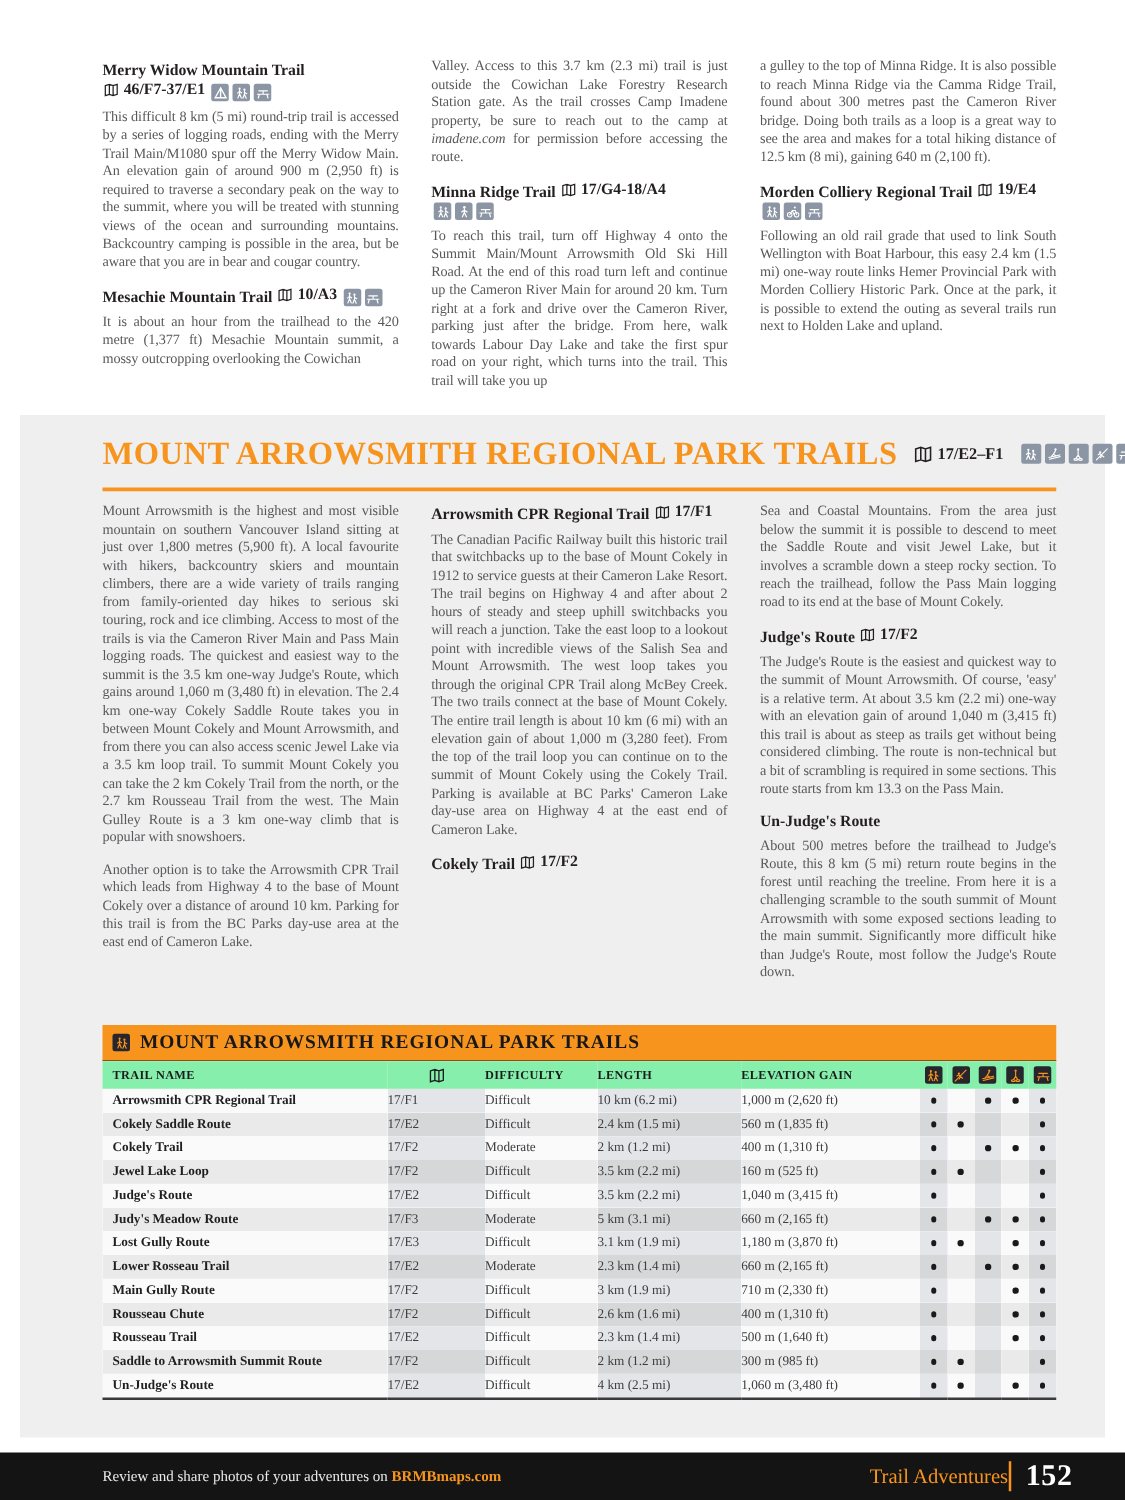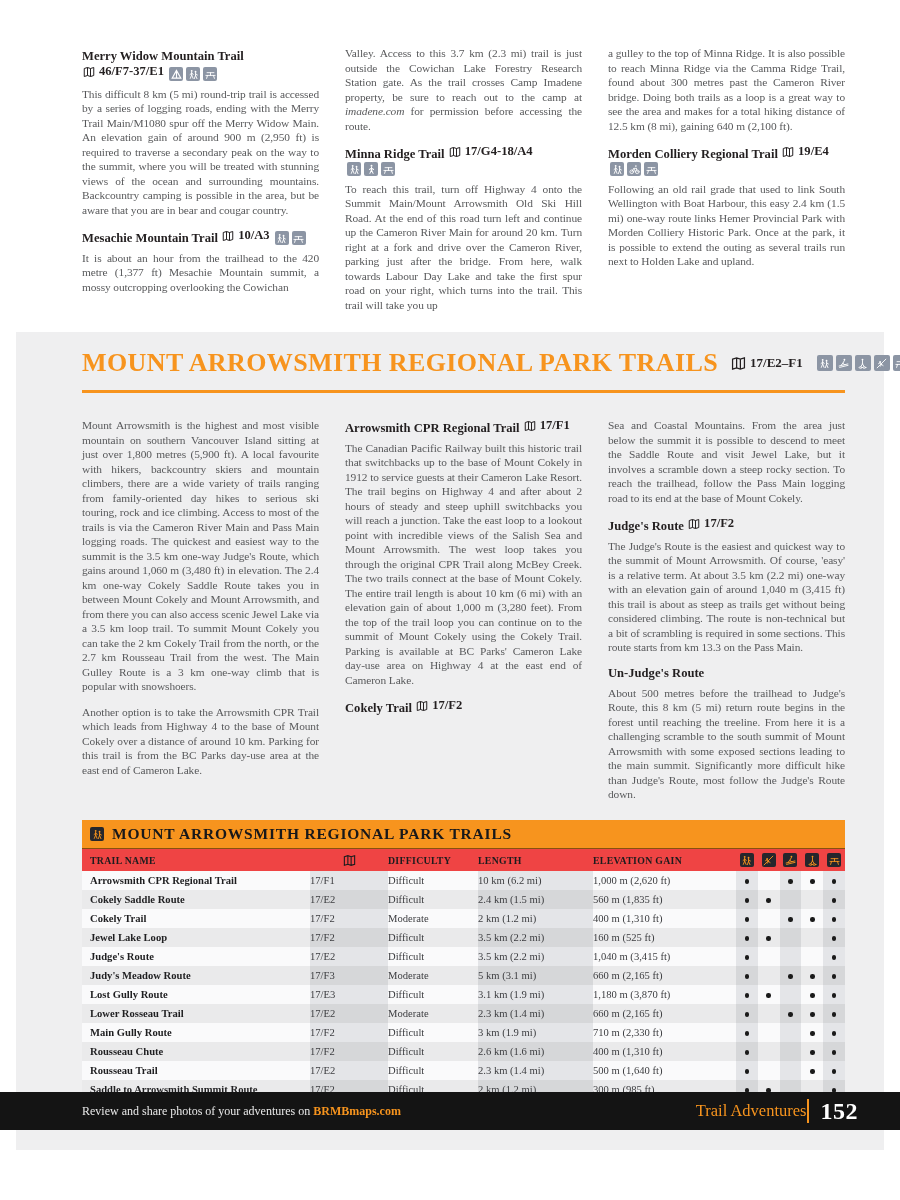--- a/index.html
+++ b/index.html
@@ -21,42 +21,42 @@
   .sq.inv svg{color:#f7941e;}
   .sq.big{width:16px;height:16px;}
   .italic{font-style:italic;}
   
   .topcols{position:absolute;left:82px;top:46px;width:763px;}
   .graysec{position:absolute;left:16px;top:332px;width:868px;height:818px;background:#efeff0;}
   .bighead{position:absolute;left:82px;top:348px;width:763px;display:flex;align-items:center;gap:12px;}
   .bighead .bigtitle{font-size:26px;font-weight:bold;letter-spacing:0.4px;color:#f7941e;white-space:nowrap;}
   .bighead .mapref{font-size:13px;}
   .bigrule{position:absolute;left:82px;top:390px;width:763px;border-top:3px solid #f7941e;}
-  .seccols{position:absolute;left:82px;top:418px;width:763px;}
+  .seccols{position:absolute;left:82px;top:402px;width:763px;}
   
   .tablewrap{position:absolute;left:82px;top:820px;width:763px;}
   .ttitle{display:flex;align-items:center;gap:8px;background:#f7941e;height:28px;padding-left:8px;
           font-size:15.5px;font-weight:bold;letter-spacing:0.8px;color:#18181a;
           border-bottom:1px solid rgba(0,0,0,0.45);}
   table.trails{width:763px;border-collapse:collapse;table-layout:fixed;background:#fafafb;}
   table.trails col.shade{background:#e4e5e8;}
-  table.trails thead th{background:#ef4444;color:#1c1c1e;font-size:9.8px;letter-spacing:0.3px;
+  table.trails thead th{background:#86efac;color:#1c1c1e;font-size:9.8px;letter-spacing:0.3px;
           text-align:left;height:22px;padding:0;font-weight:bold;}
   table.trails thead th.c-name{padding-left:8px;}
   table.trails thead th.c-ico{text-align:center;}
   table.trails thead th .sq{vertical-align:middle;}
   table.trails td{font-size:10.6px;height:19px;padding:0;color:#3c3d40;white-space:nowrap;overflow:hidden;}
   table.trails td.c-name{font-weight:bold;color:#1f1f21;padding-left:8px;}
   table.trails tbody tr:nth-child(even) td{background:rgba(35,35,40,0.075);}
   table.trails tbody tr{border:0;}
   table.trails{border-bottom:2px solid #3a3a3c;}
   td.c-dot{text-align:center;}
   .dot{display:inline-block;width:4.5px;height:4.5px;border-radius:50%;background:#1a1a1a;vertical-align:middle;}
   
-  .footer{position:absolute;left:0;top:1092px;width:900px;height:38px;background:#141414;
+  .footer{position:absolute;left:0;top:1162px;width:900px;height:38px;background:#141414;
           display:flex;align-items:center;box-sizing:border-box;padding:0 42px 0 82px;}
   .footer .fleft{flex:1;font-size:12px;color:#e9e9e9;}
   .footer .brand{color:#f7941e;font-weight:bold;}
   .footer .fsection{color:#f7941e;font-size:16.5px;}
   .footer .fdiv{width:2px;height:24px;background:#f7941e;margin-right:12px;}
   .footer .fpage{color:#ffffff;font-size:24px;font-weight:bold;letter-spacing:0.5px;}
   .hidden-defs{position:absolute;width:0;height:0;overflow:hidden;}
 </style>
 </head>
 <body>

